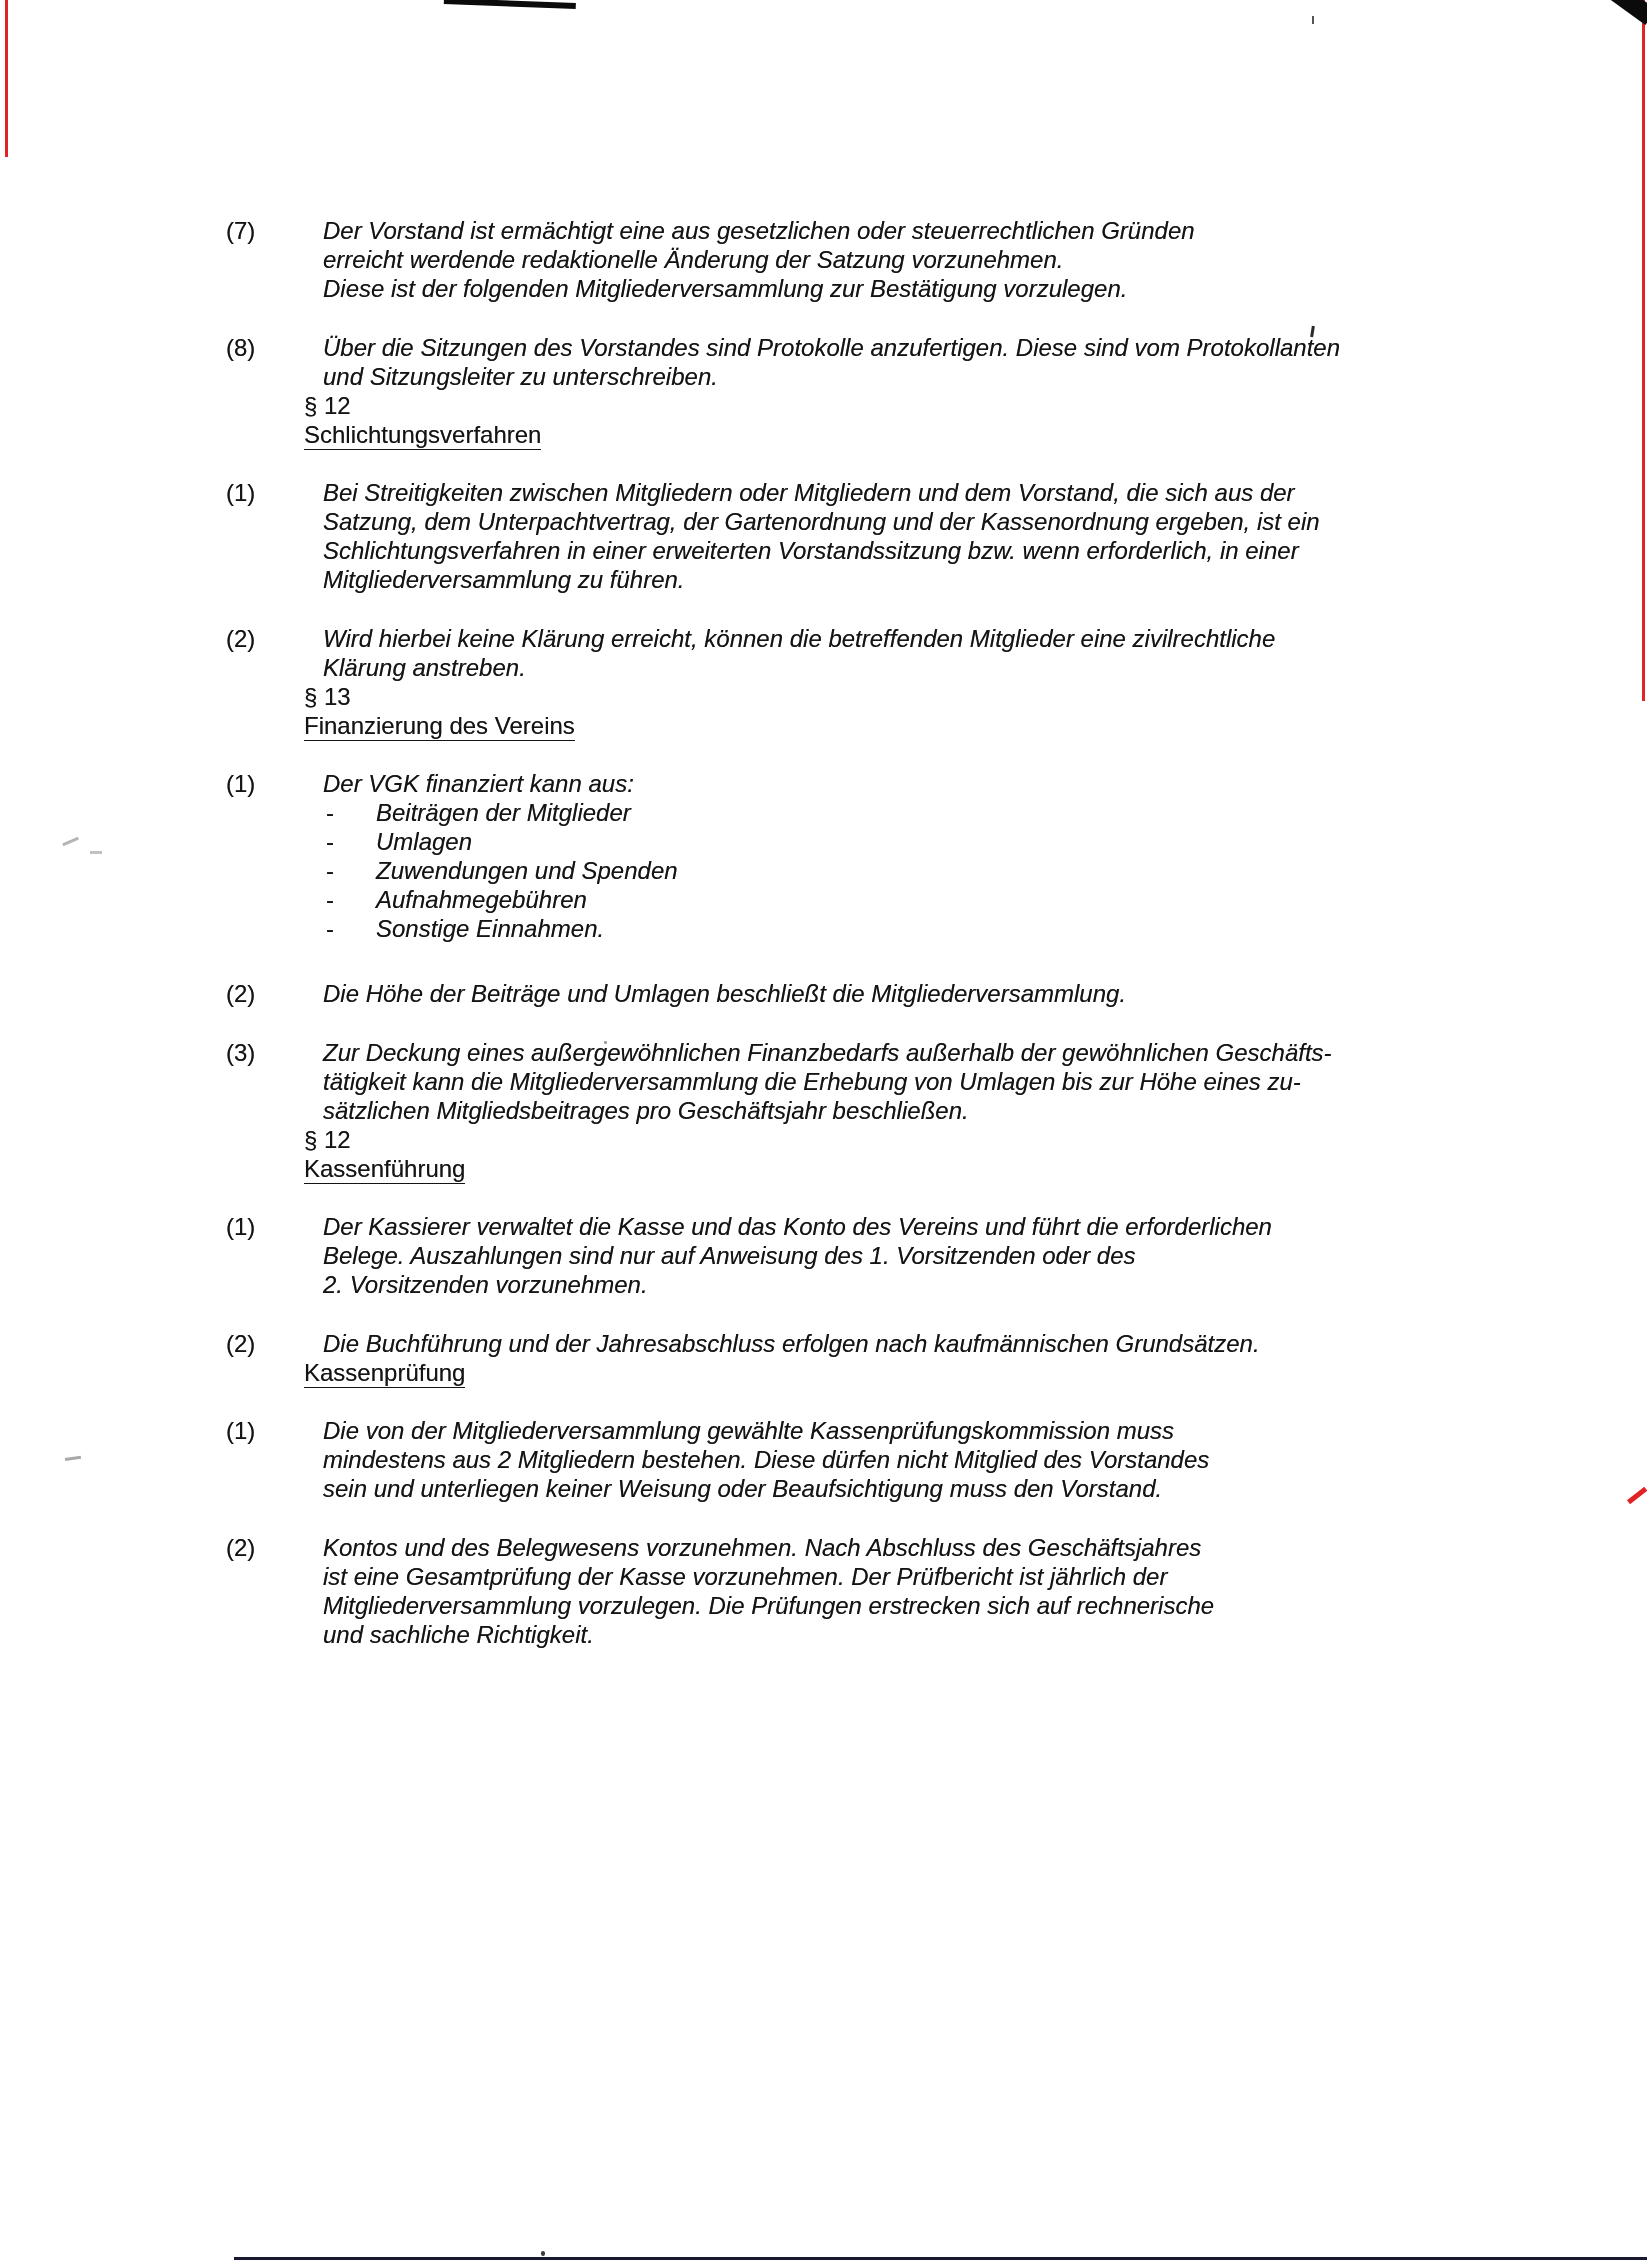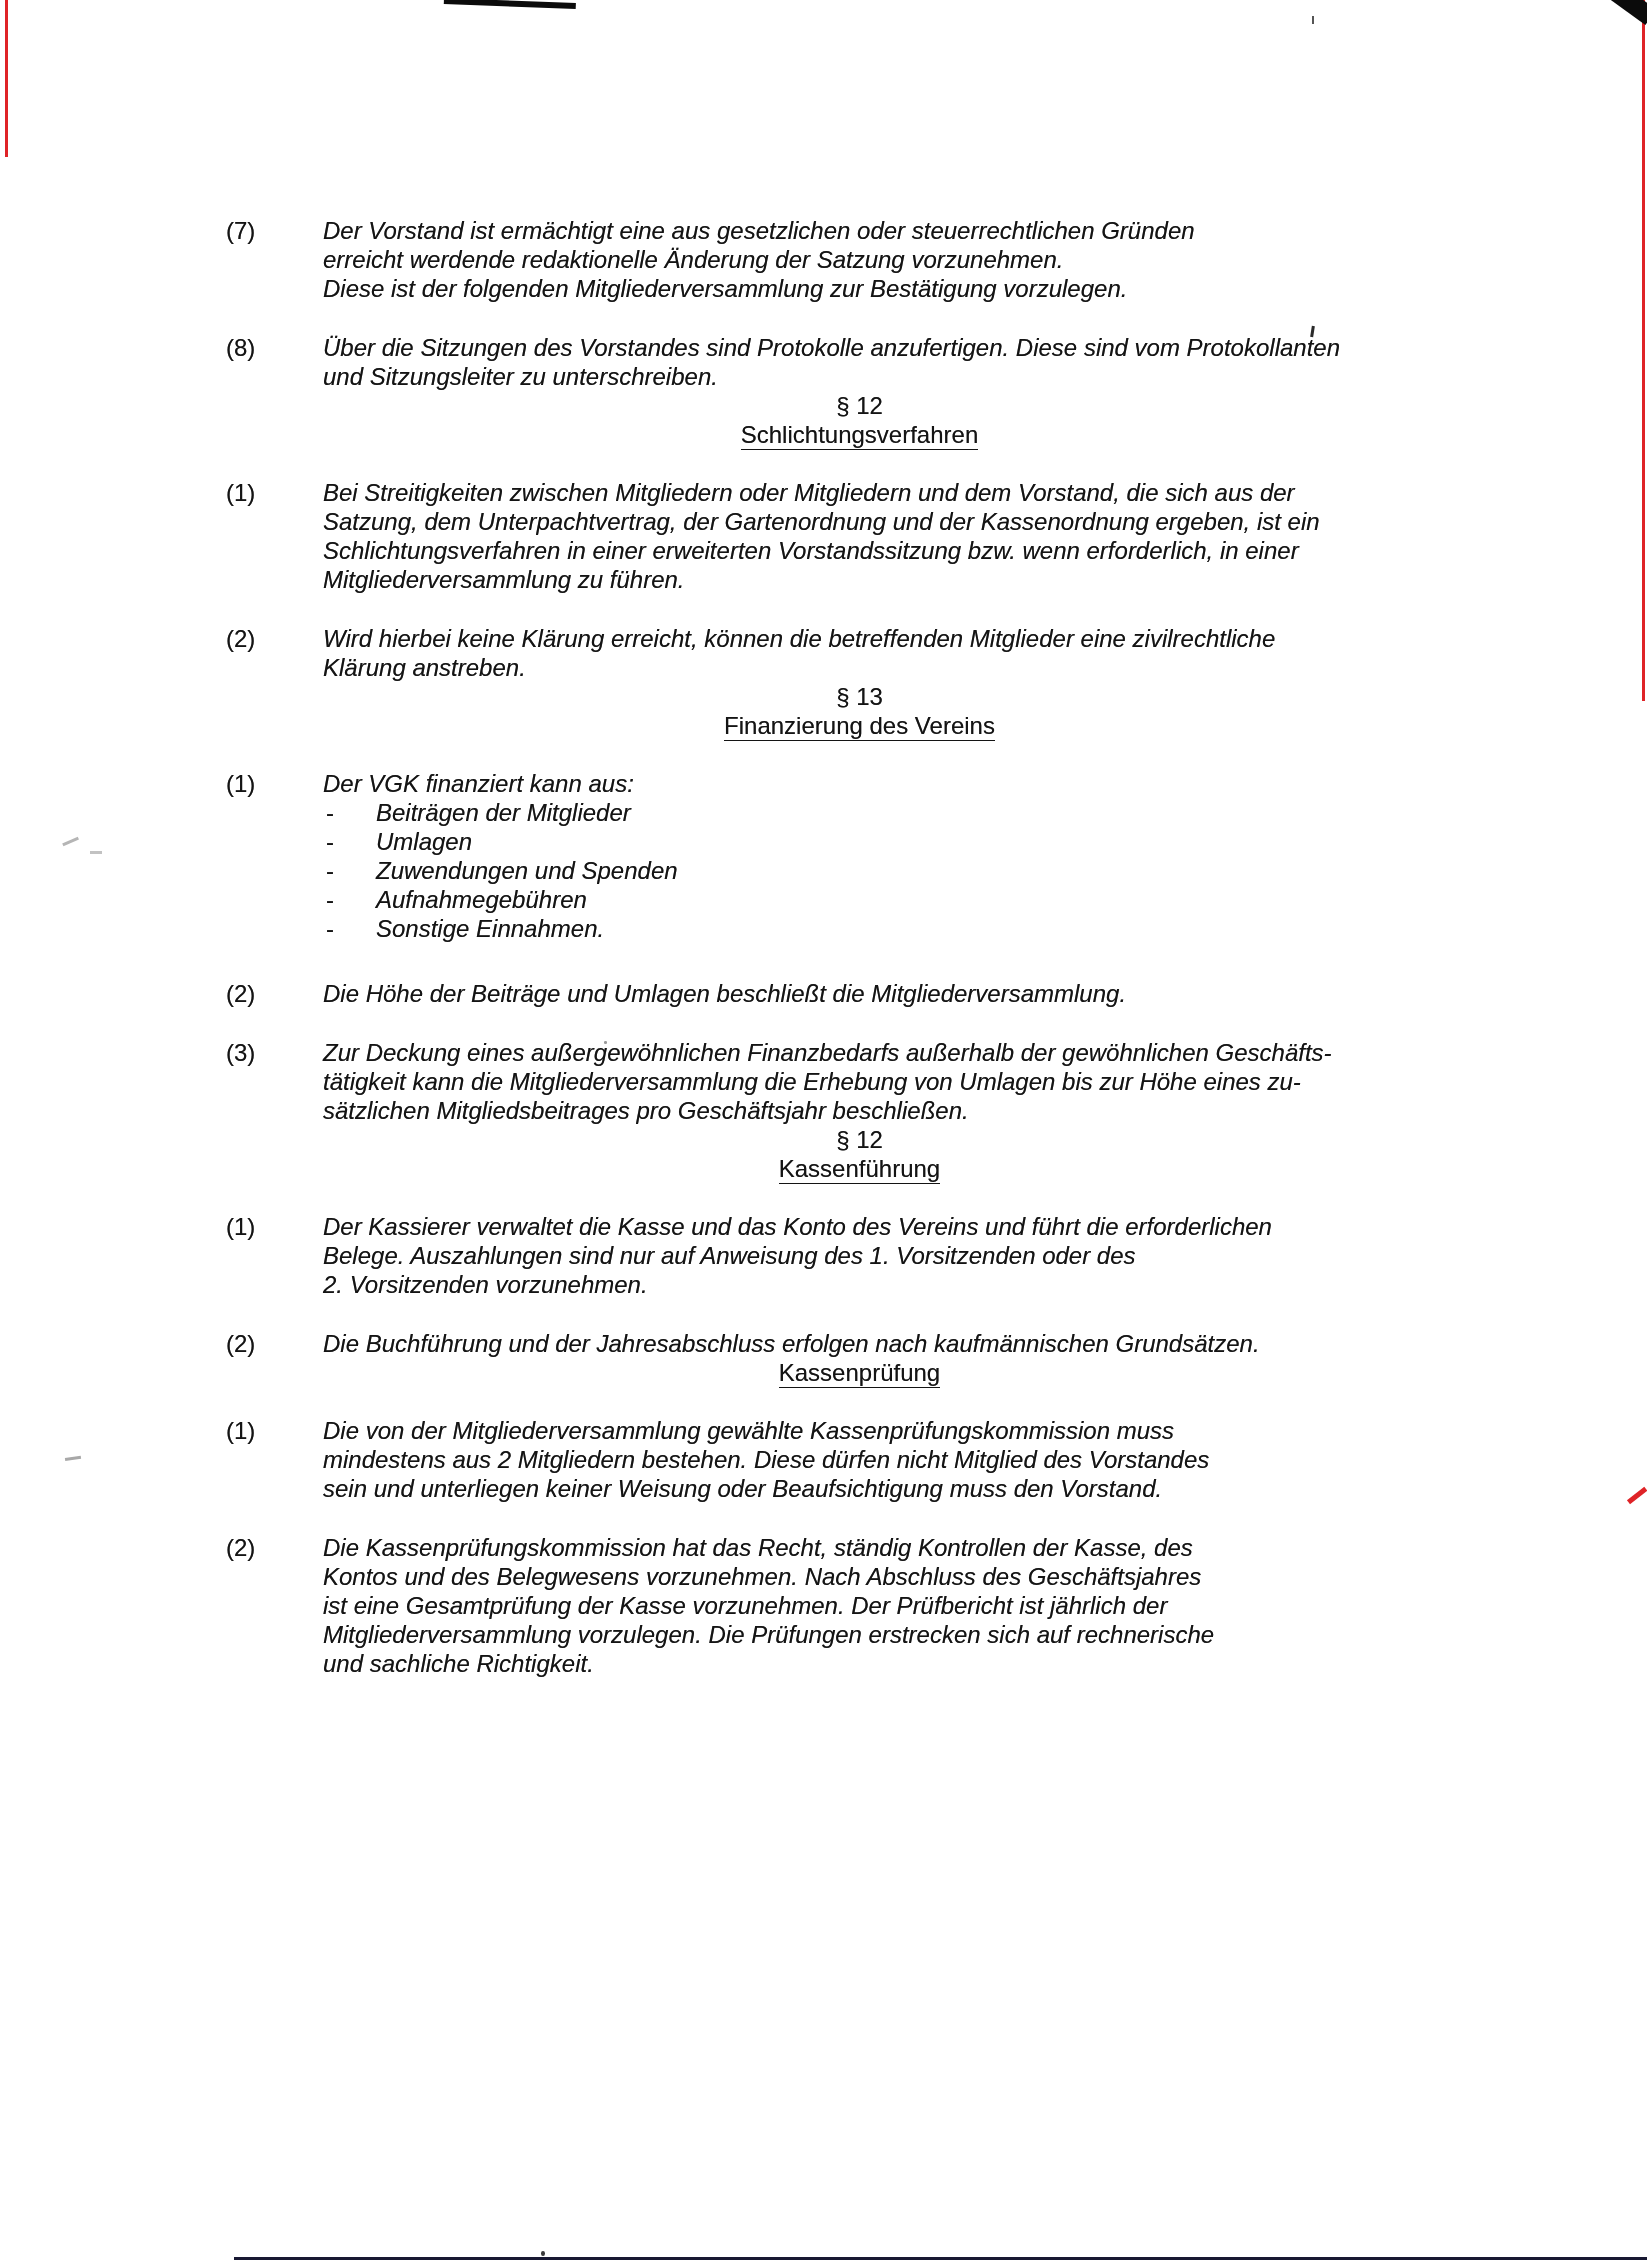--- a/index.html
+++ b/index.html
@@ -24,21 +24,21 @@
   
   .b-para{display:flex;align-items:flex-start;}
   .b-para .num{flex:0 0 97px;width:97px;}
   .b-para .body{flex:1 1 auto;}
   .line{white-space:pre;font-style:italic;}
   .italic .line{font-style:italic;}
   
   .b-section,.b-heading{
     margin-left:78px;
     width:1111px;
-    text-align:center;
+    text-align:left;
   }
   .b-heading .u{
     display:inline-block;
     border-bottom:1.9px solid #141414;
     padding-bottom:0;
   }
   
   .b-bullets{margin-left:100px;}
   .bullet-row{display:flex;}
   .bullet-row .dash{flex:0 0 50px;width:50px;}
@@ -184,21 +184,20 @@
         <span class="num">(1)</span>
         <div class="body">
           <div class="line">Die von der Mitgliederversammlung gewählte Kassenprüfungskommission muss</div>
           <div class="line">mindestens aus 2 Mitgliedern bestehen. Diese dürfen nicht Mitglied des Vorstandes</div>
           <div class="line">sein und unterliegen keiner Weisung oder Beaufsichtigung muss den Vorstand.</div>
         </div>
       </div>
       <div class="b-para">
         <span class="num">(2)</span>
         <div class="body">
-          <div class="line">Die Kassenprüfungskommission hat das Recht, ständig Kontrollen der Kasse, des</div>
           <div class="line">Kontos und des Belegwesens vorzunehmen. Nach Abschluss des Geschäftsjahres</div>
           <div class="line">ist eine Gesamtprüfung der Kasse vorzunehmen. Der Prüfbericht ist jährlich der</div>
           <div class="line">Mitgliederversammlung vorzulegen. Die Prüfungen erstrecken sich auf rechnerische</div>
           <div class="line">und sachliche Richtigkeit.</div>
         </div>
       </div>
     </div>
 </div>
 
 

